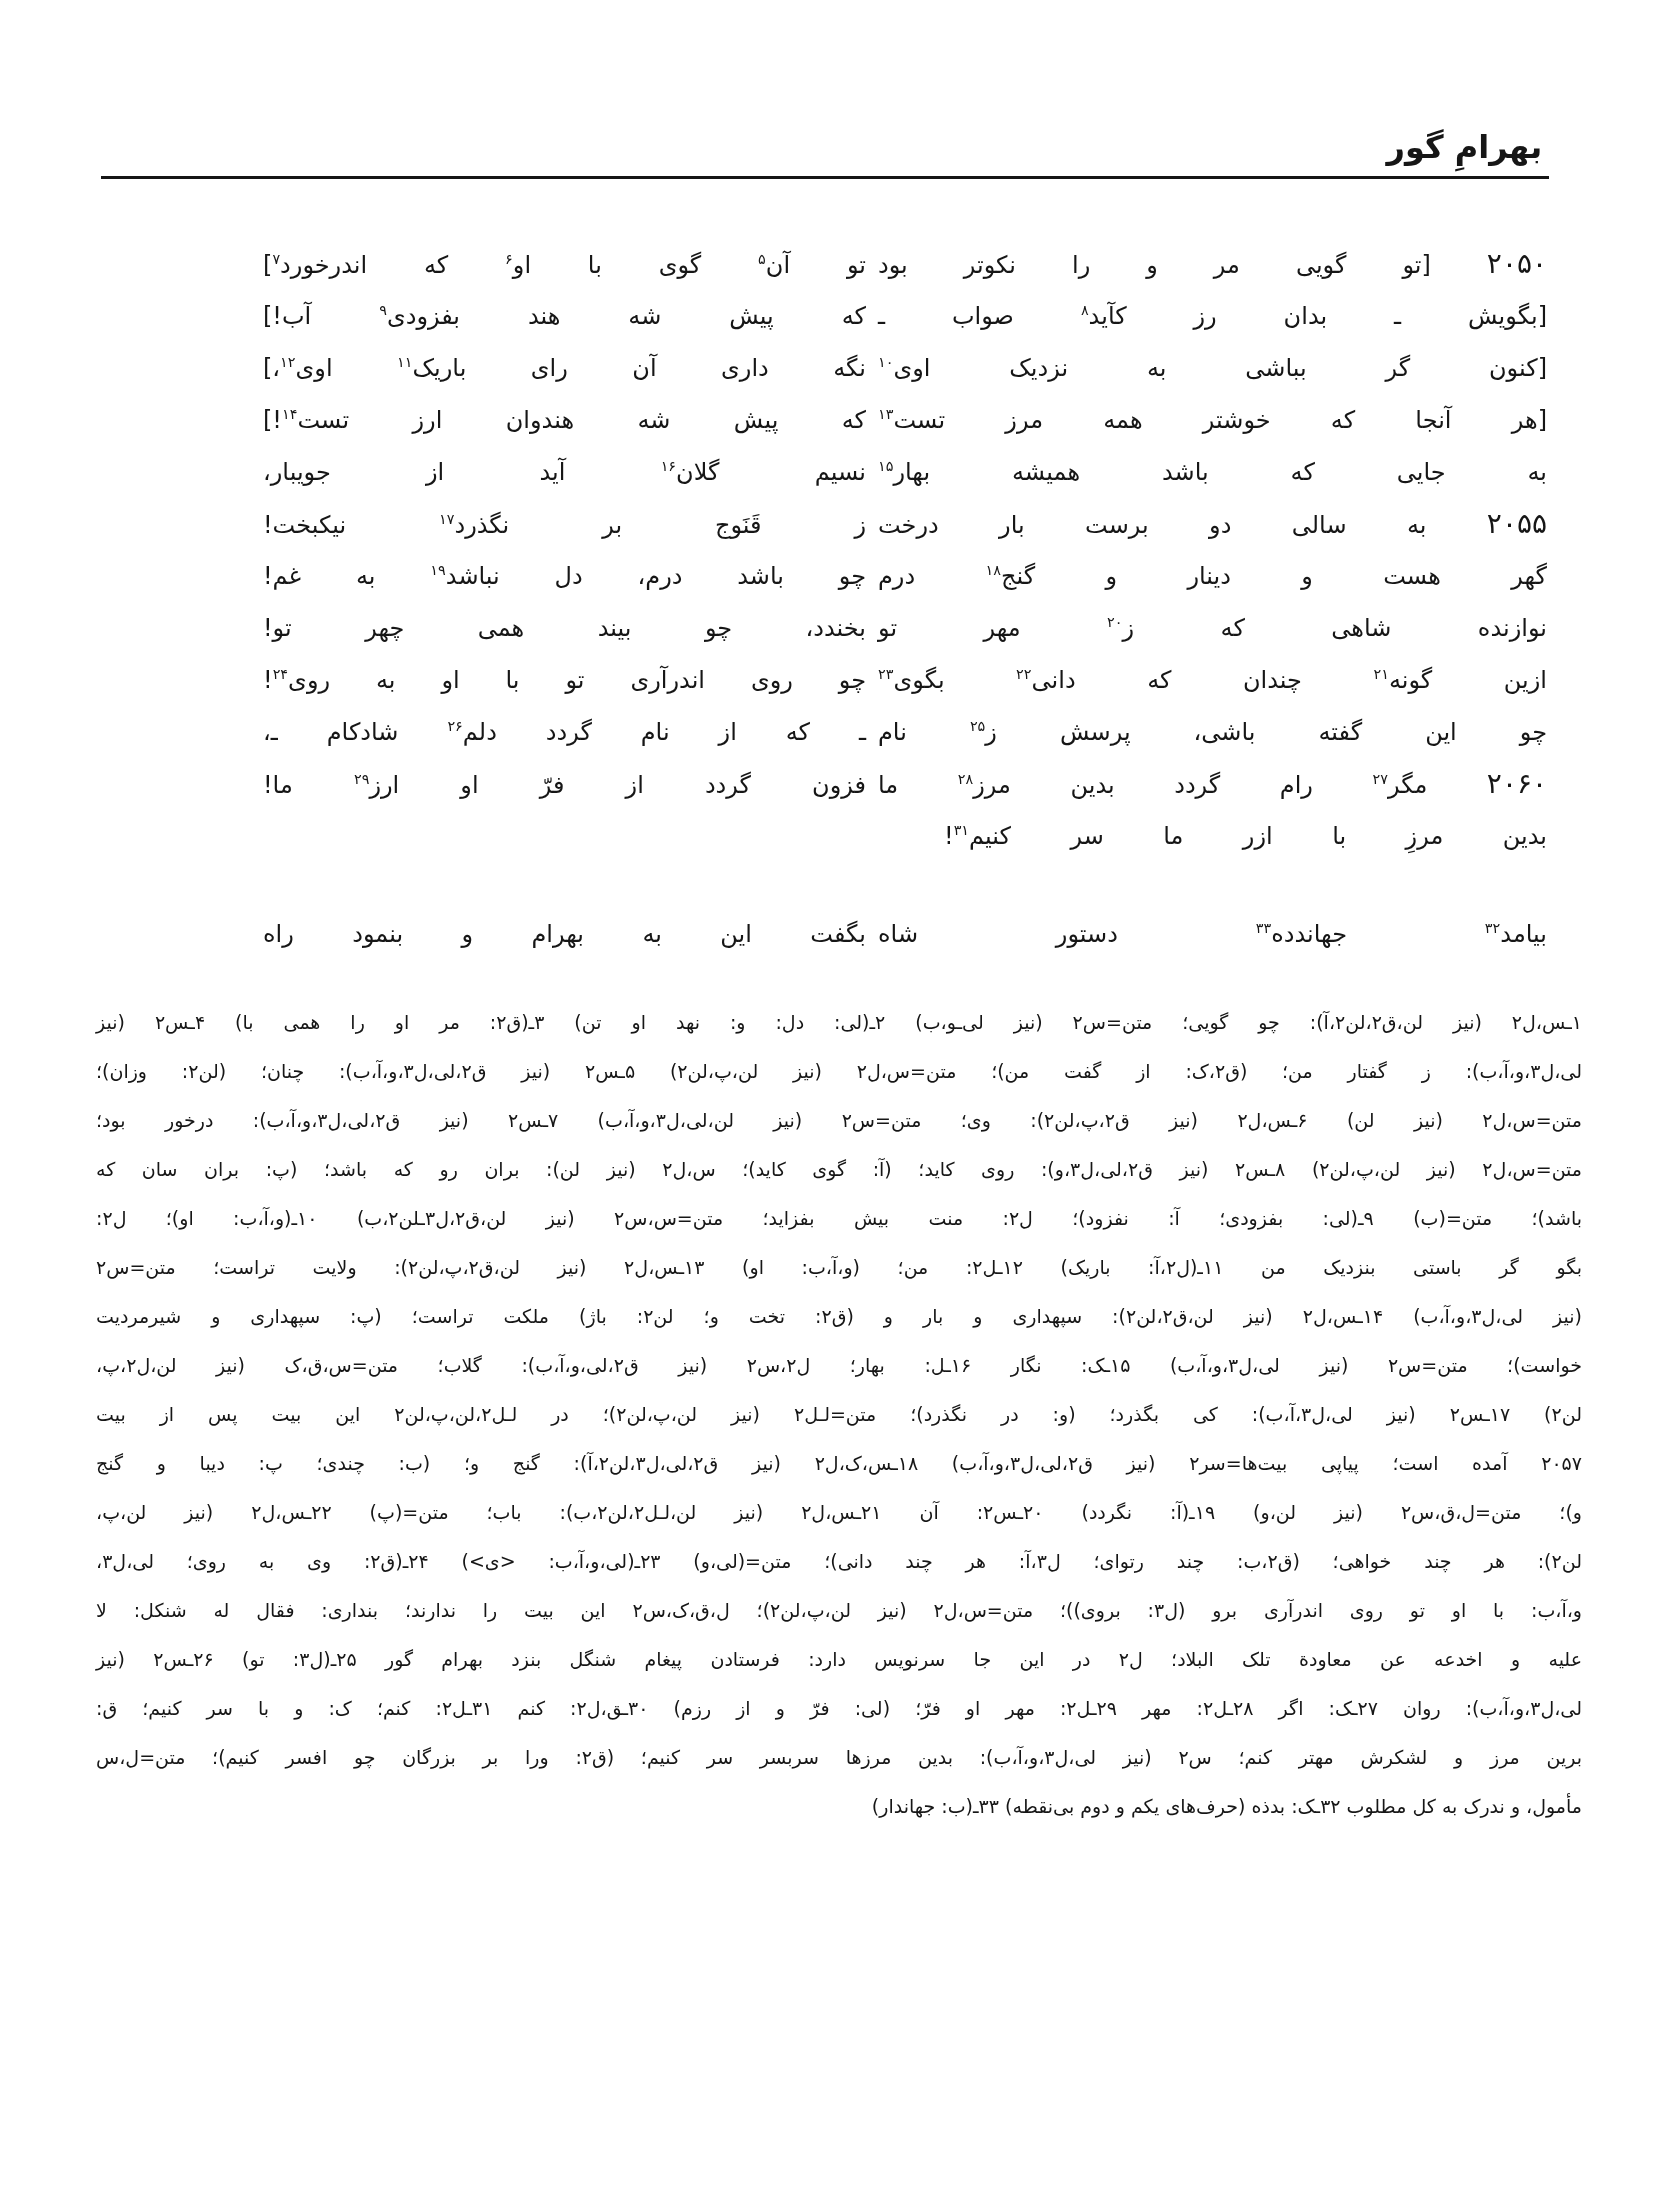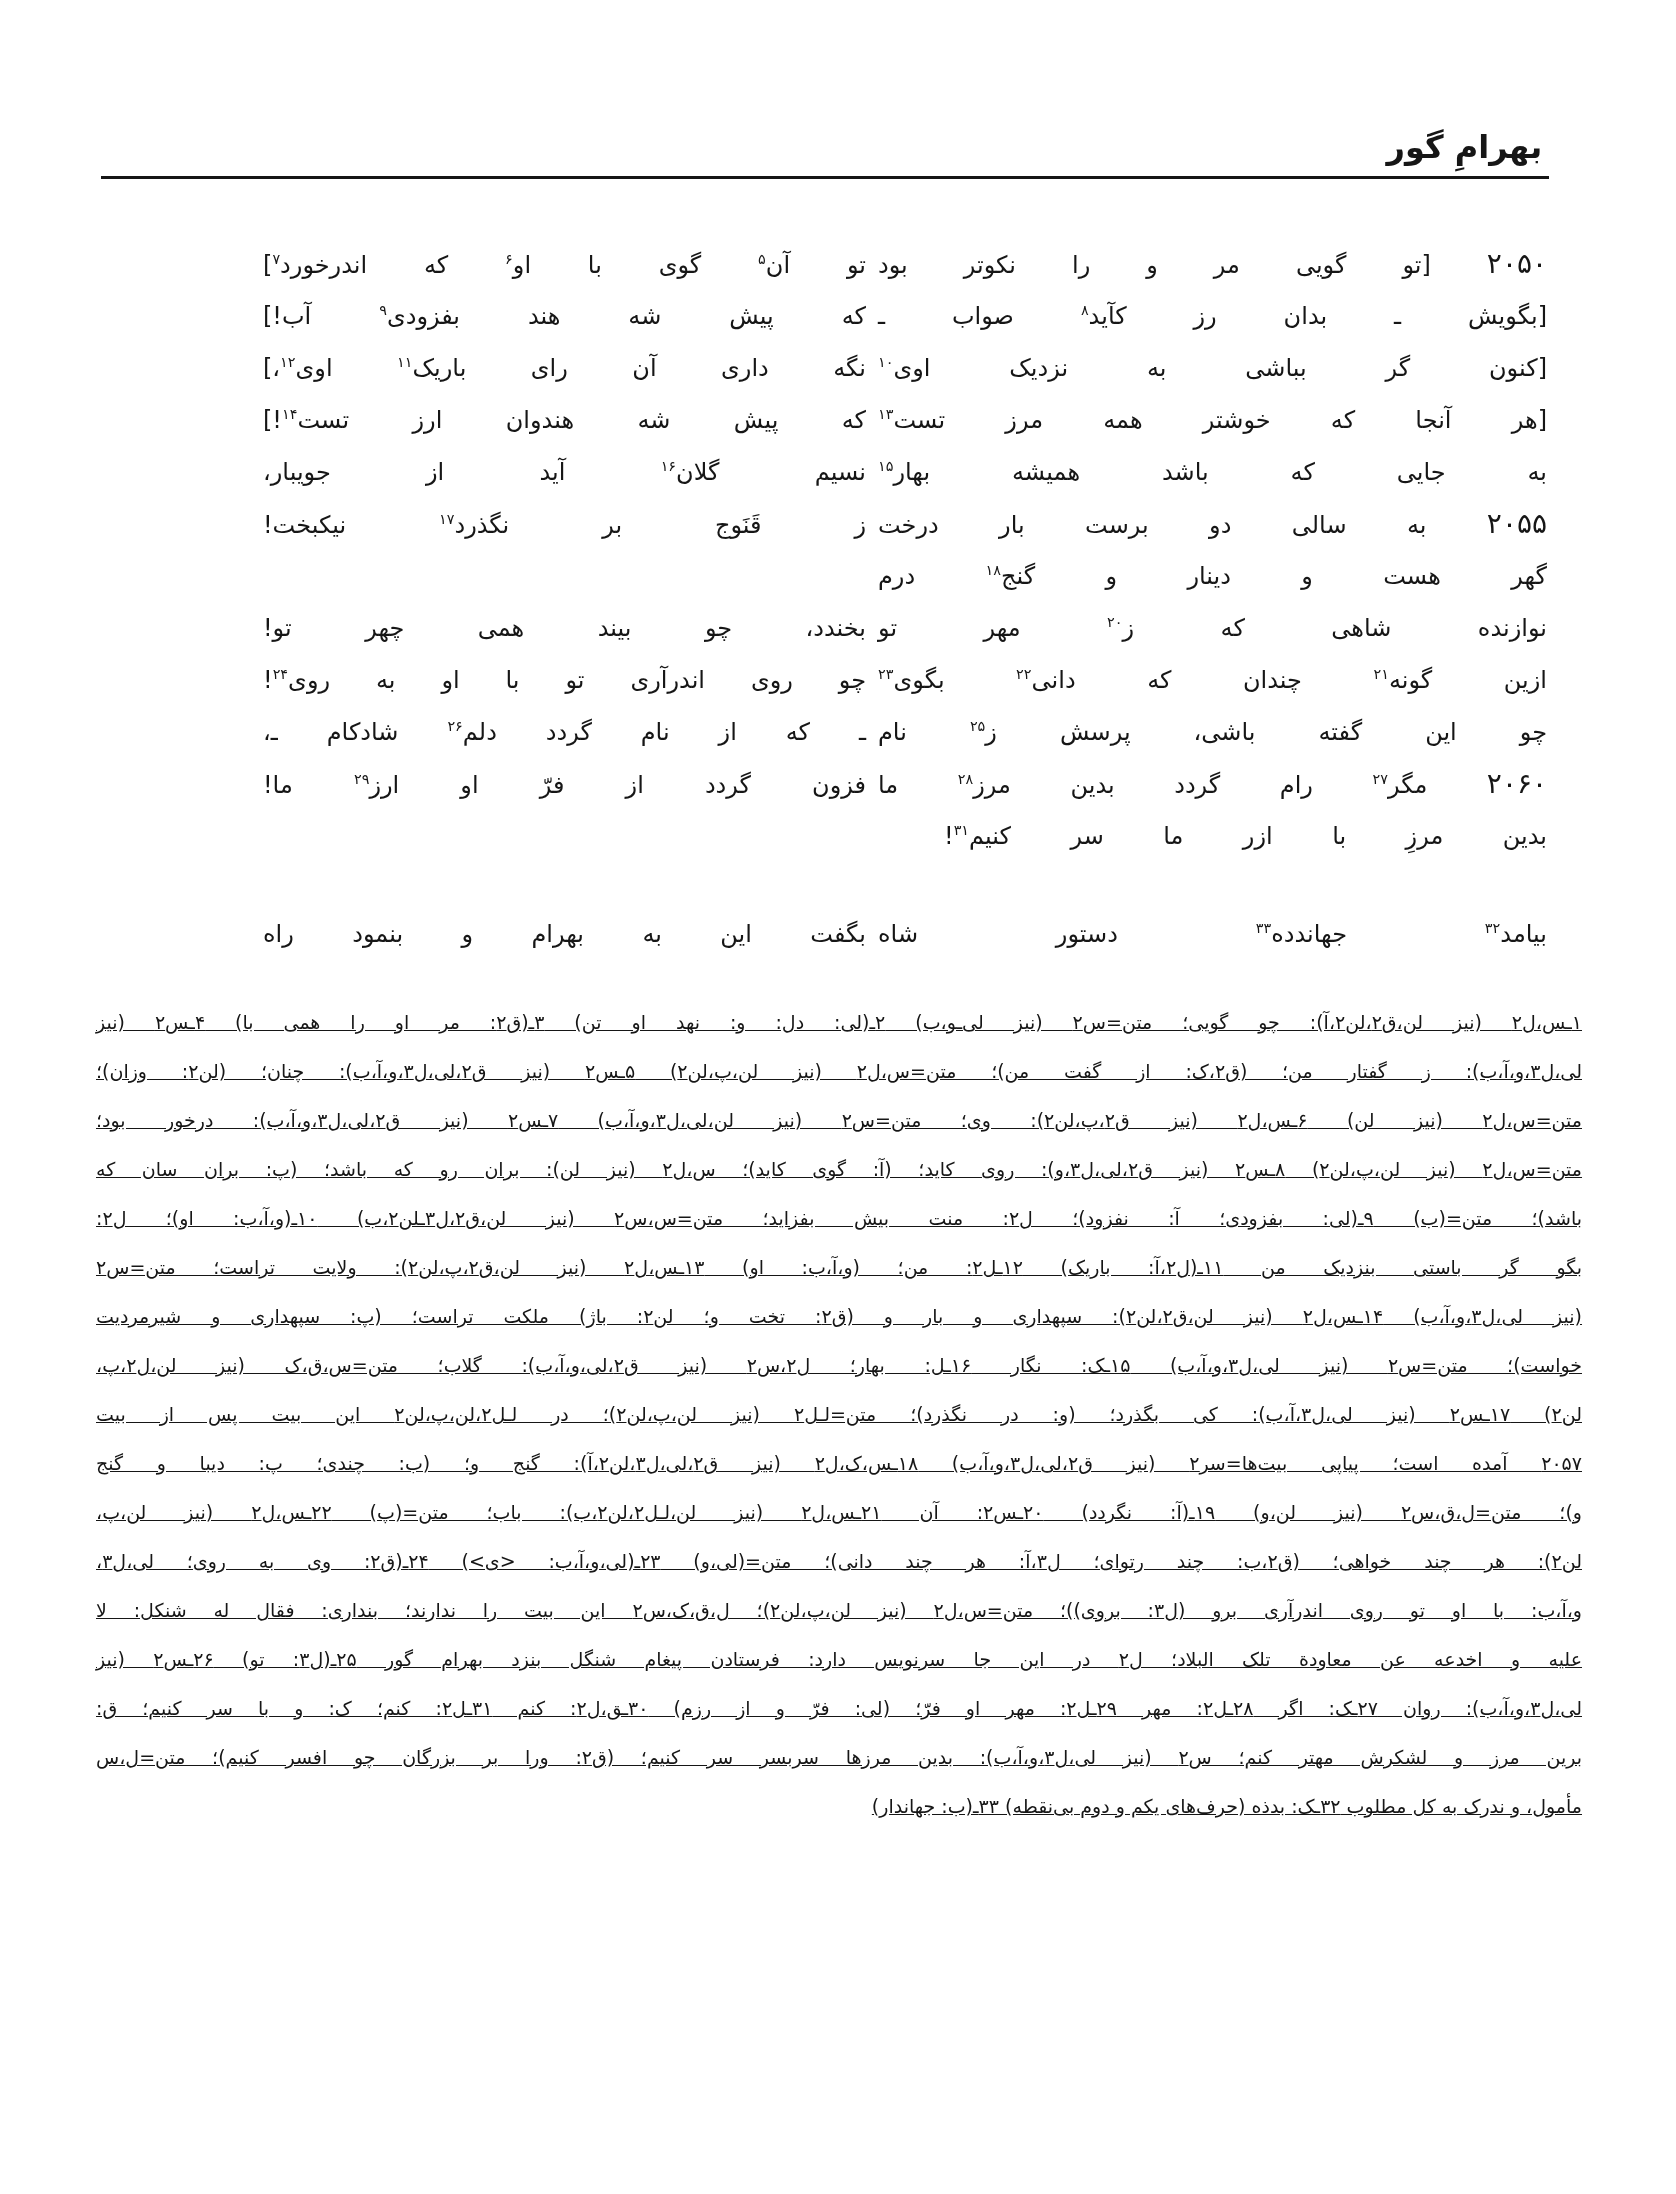--- a/index.html
+++ b/index.html
@@ -46,21 +46,21 @@
   .hemi.left{width:603px;}
   .hemi sup{font-size:0.60em;vertical-align:super;line-height:0;}
   .vnum{font-size:28px;}
   
   .apparatus{
     position:absolute;top:998px;right:95px;width:1486px;
     font-size:19px;
   }
   .app-line{
     line-height:49px;white-space:nowrap;
-    text-align:justify;text-align-last:justify;text-decoration:underline;
+    text-align:justify;text-align-last:justify;
   }
   .app-line:last-child{text-align-last:right;}
   
   .page-number{
     position:absolute;top:2054px;left:0;right:0;
     text-align:center;font-size:26px;
   }
 </style>
 </head>
 <body>
@@ -92,20 +92,21 @@
       <div class="couplet">
         <div class="hemi right">به جایی که باشد همیشه بهار<sup>۱۵</sup></div>
         <div class="hemi left">نسیم گلان<sup>۱۶</sup> آید از جویبار،</div>
       </div>
       <div class="couplet">
         <div class="hemi right"><span class="vnum">۲۰۵۵</span> به سالی دو برست بار درخت</div>
         <div class="hemi left">ز قَنَوج بر نگذرد<sup>۱۷</sup> نیکبخت!</div>
       </div>
       <div class="couplet">
         <div class="hemi right">گهر هست و دینار و گنج<sup>۱۸</sup> درم</div>
+        <div class="hemi left">چو باشد درم، دل نباشد<sup>۱۹</sup> به غم!</div>
       </div>
       <div class="couplet">
         <div class="hemi right">نوازنده شاهی که ز<sup>۲۰</sup> مهر تو</div>
         <div class="hemi left">بخندد، چو بیند همی چهر تو!</div>
       </div>
       <div class="couplet">
         <div class="hemi right">ازین گونه<sup>۲۱</sup> چندان که دانی<sup>۲۲</sup> بگوی<sup>۲۳</sup></div>
         <div class="hemi left">چو روی اندرآری تو با او به روی<sup>۲۴</sup>!</div>
       </div>
       <div class="couplet">

